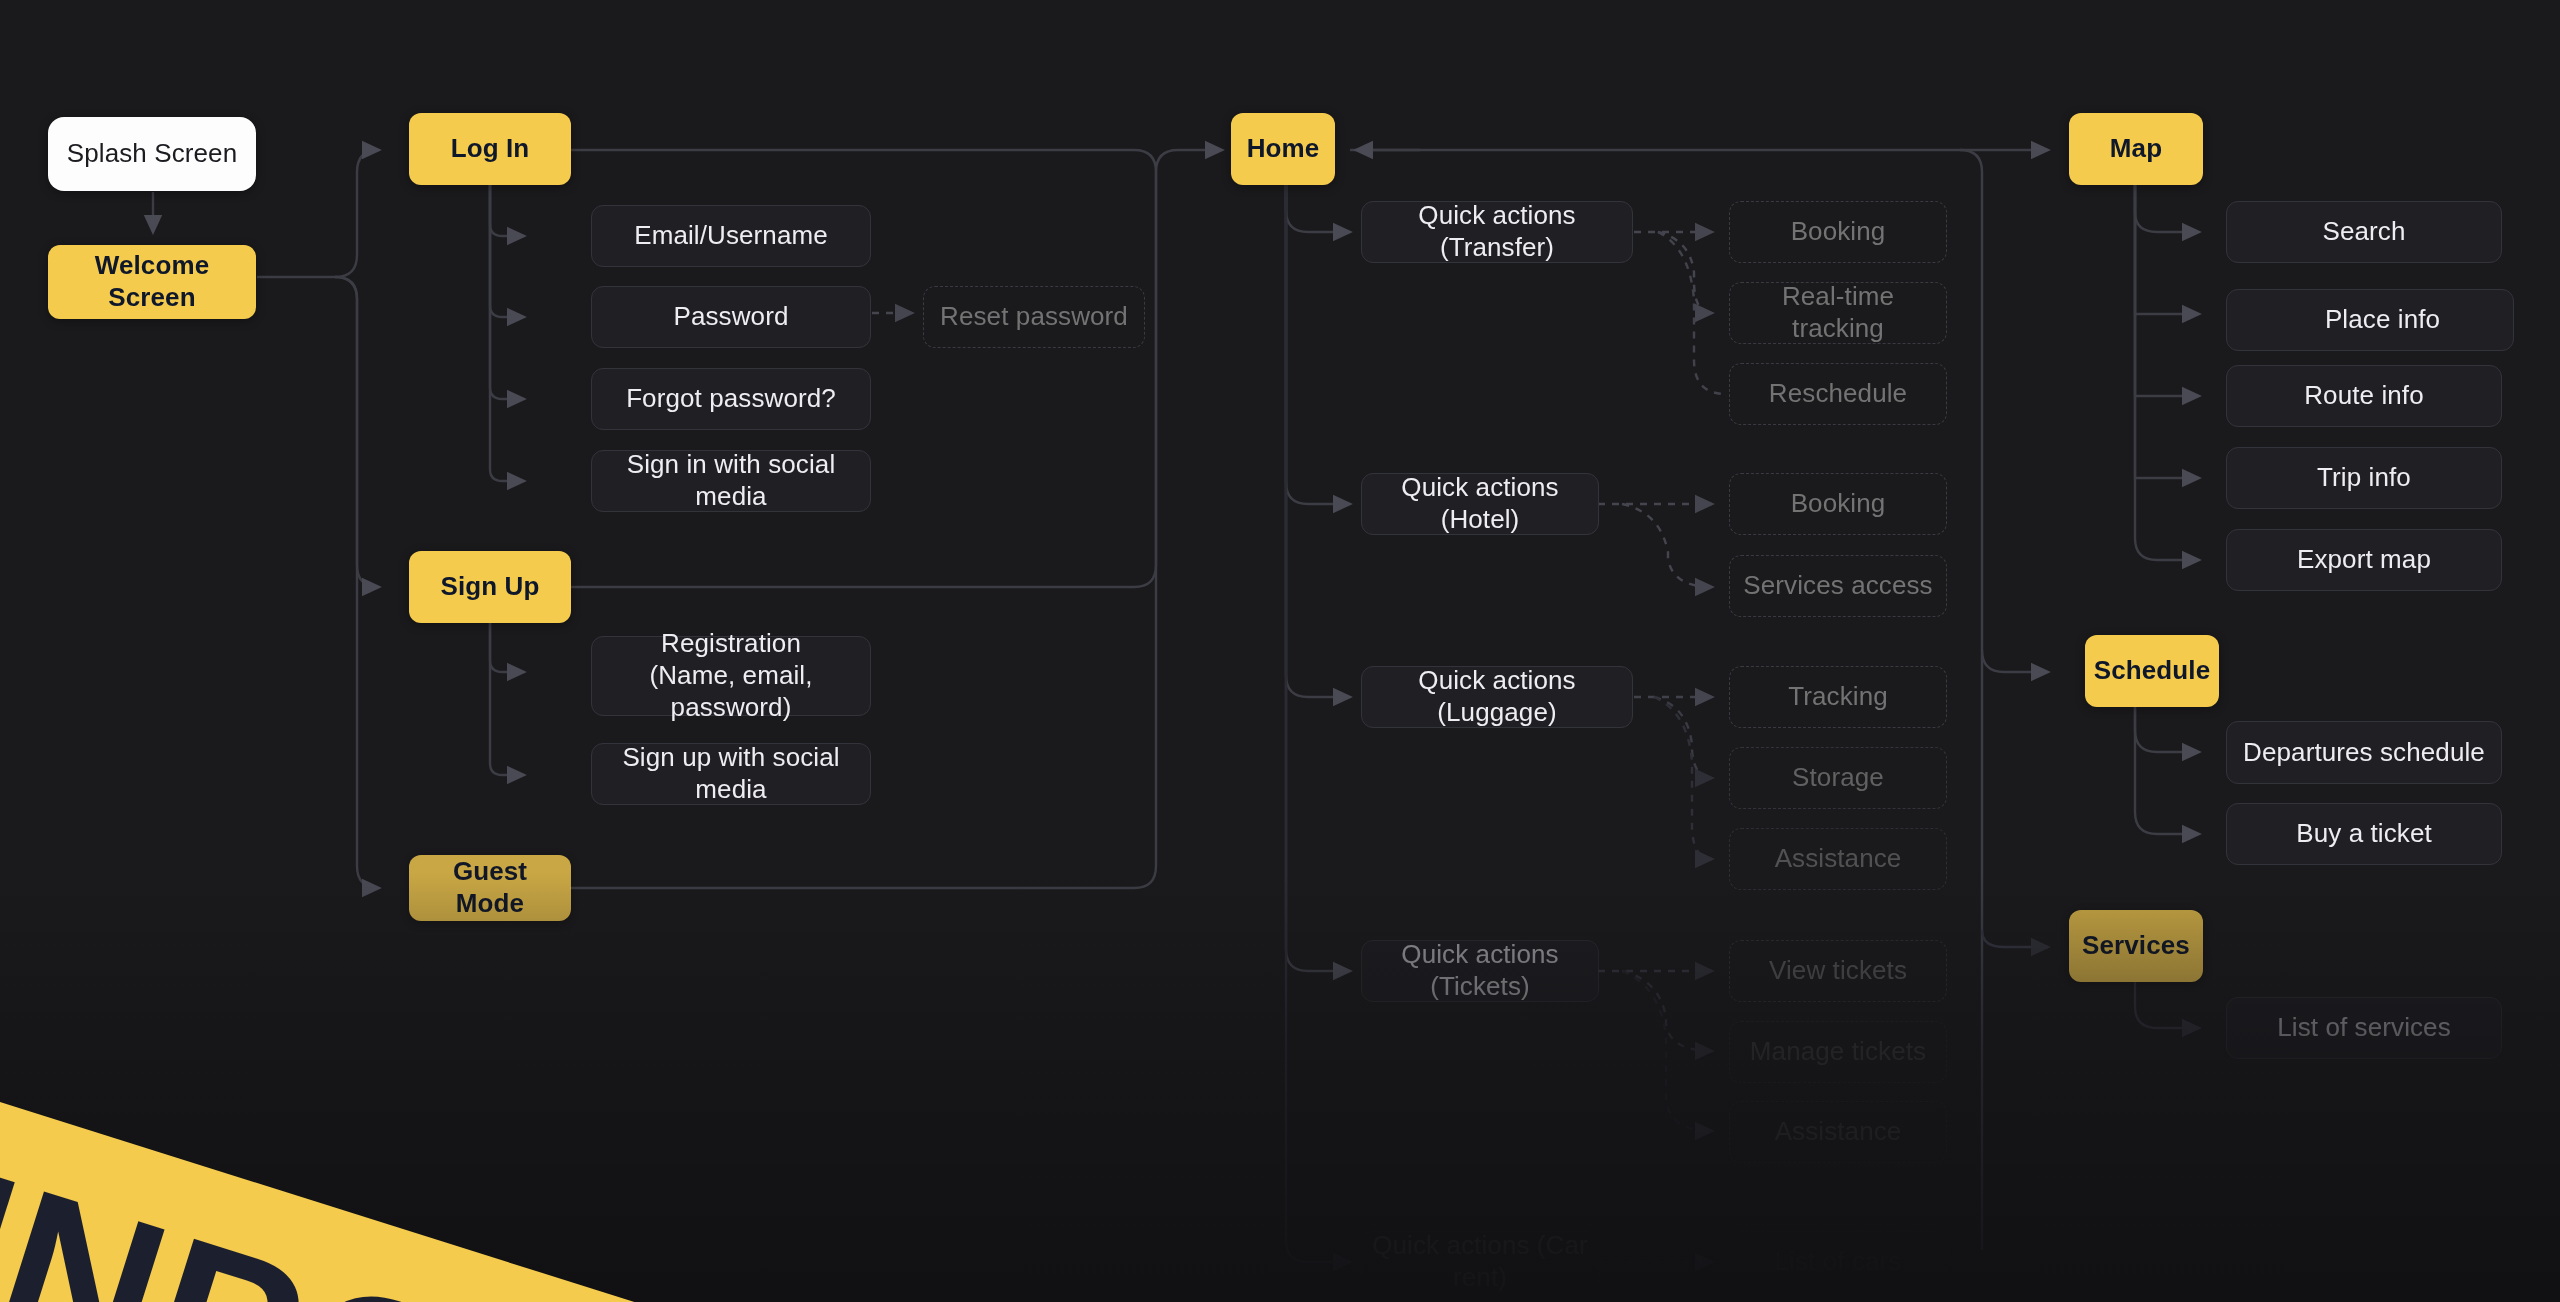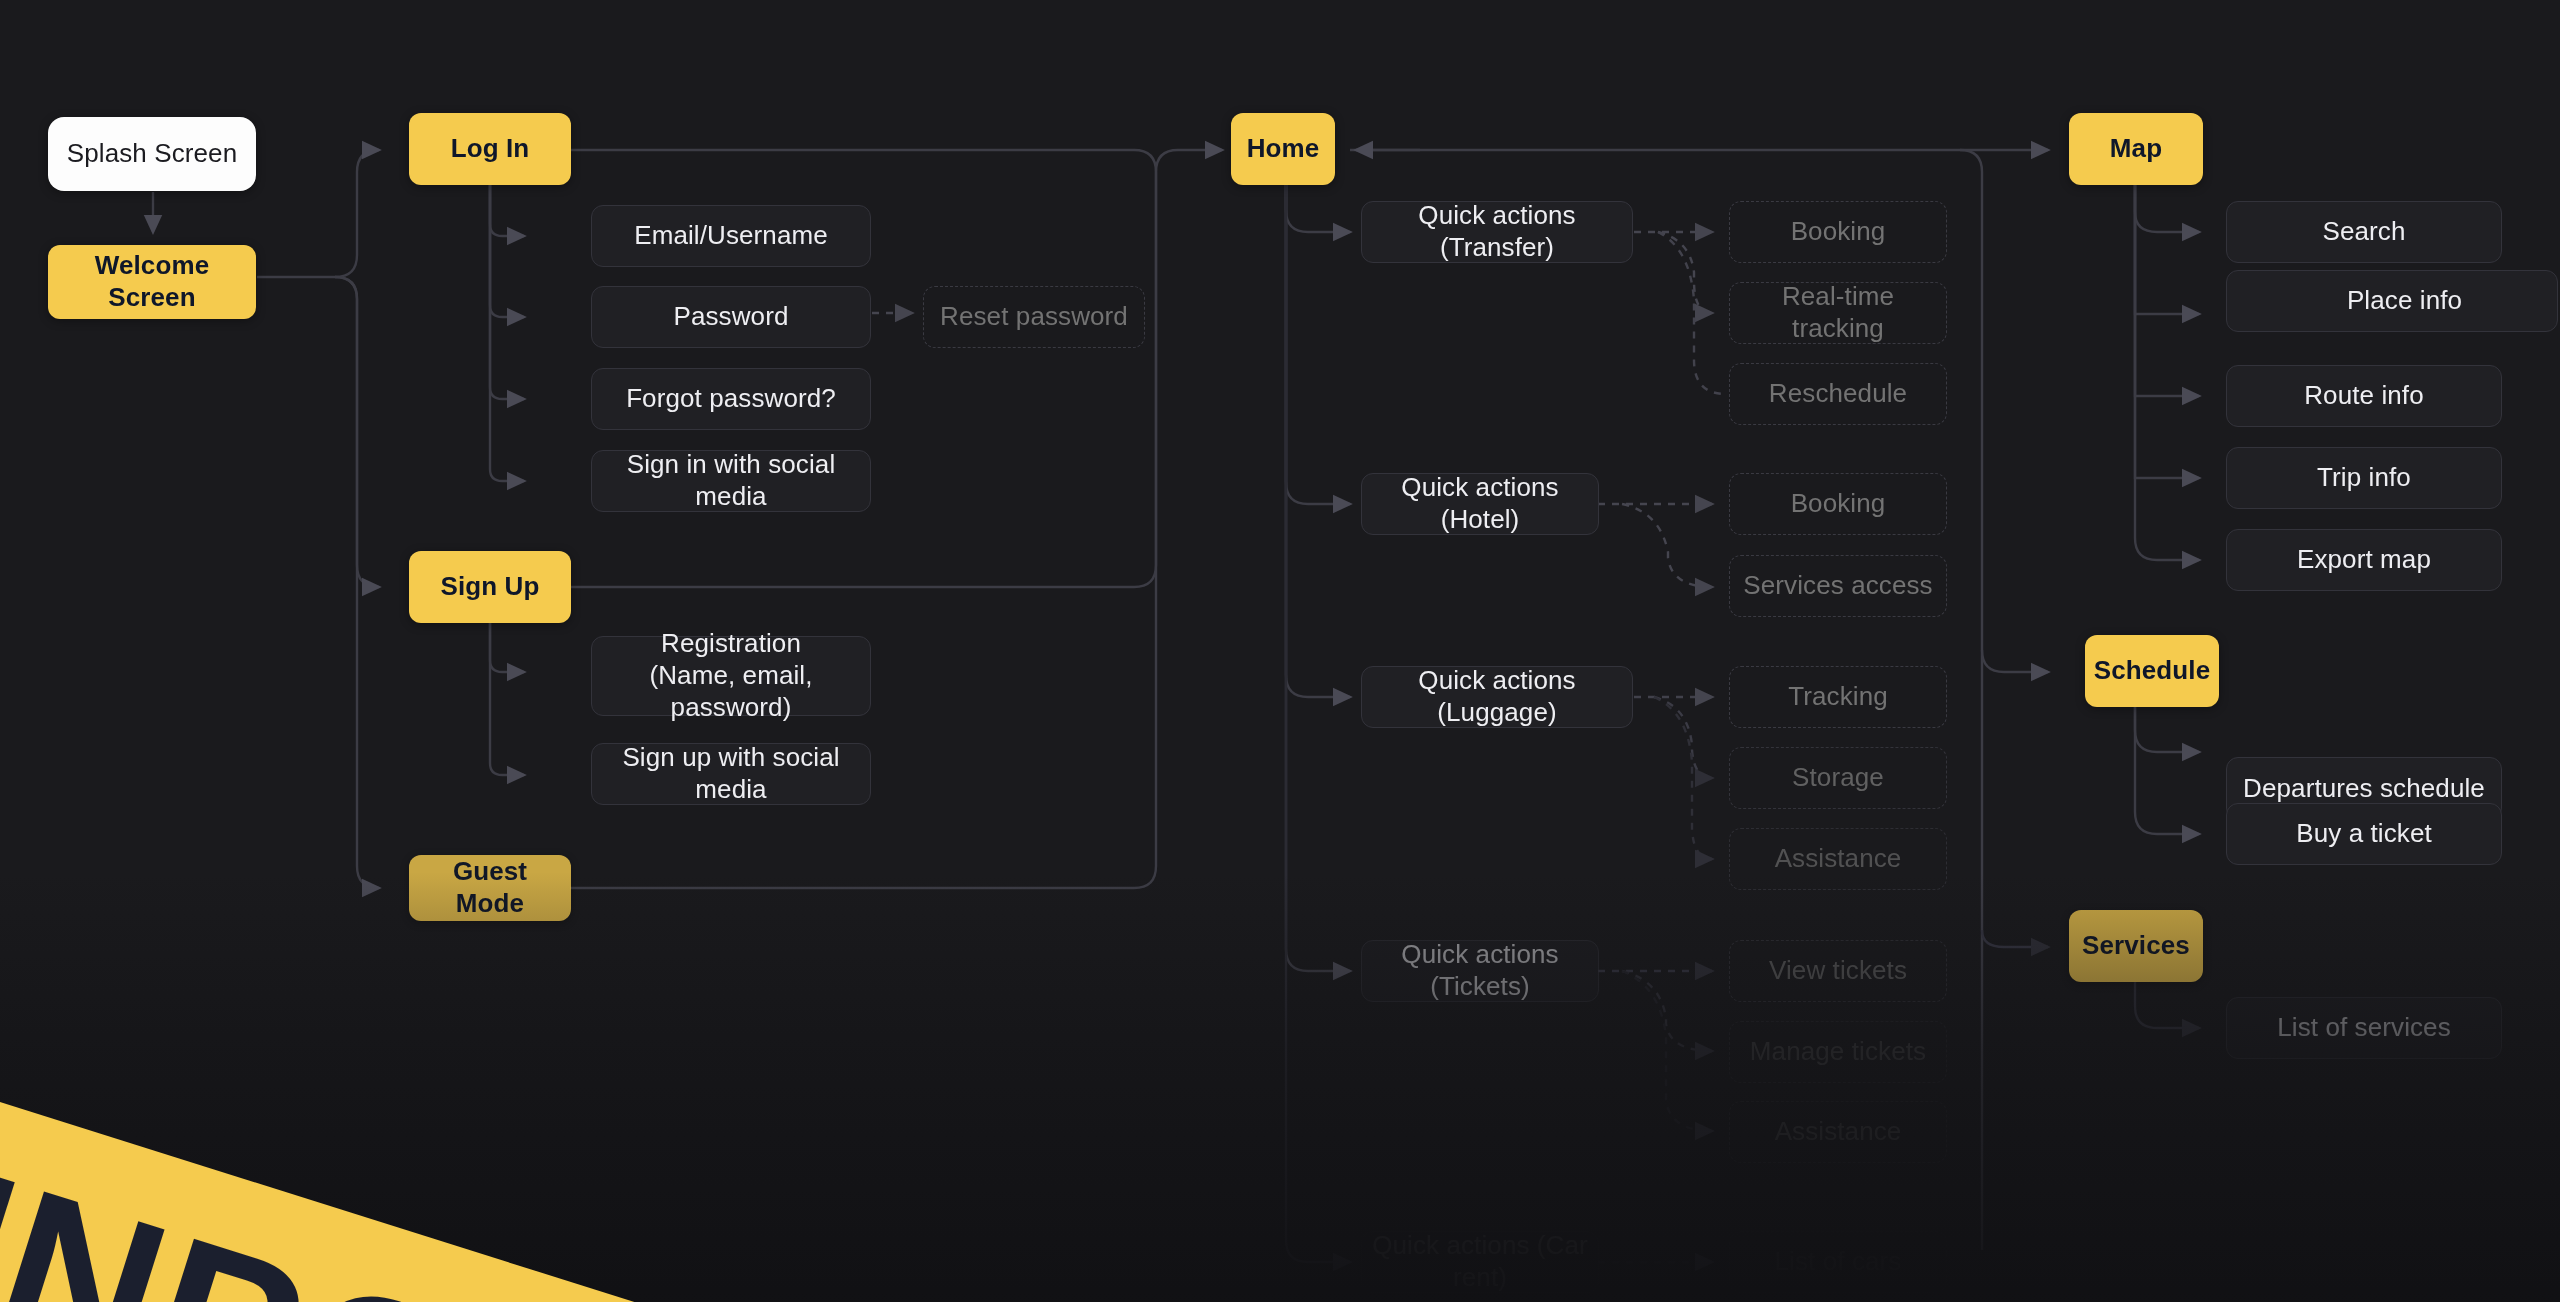--- a/index.html
+++ b/index.html
@@ -297,37 +297,37 @@
     <span>List of cars</span>
   </div>
 
   <div class="node primary" style="left:2069px; top:113px; width:134px; height:72px;">
     <span>Map</span>
   </div>
 
   <div class="node secondary" style="left:2226px; top:201px; width:276px; height:62px;">
     <span>Search</span>
   </div>
-  <div class="node secondary" style="left:2226px; top:270px; width:332px; height:62px;padding-left:35px;">
+  <div class="node secondary" style="left:2226px; top:289px; width:288px; height:62px;padding-left:35px;">
     <span>Place info</span>
   </div>
   <div class="node secondary" style="left:2226px; top:365px; width:276px; height:62px;">
     <span>Route info</span>
   </div>
   <div class="node secondary" style="left:2226px; top:447px; width:276px; height:62px;">
     <span>Trip info</span>
   </div>
   <div class="node secondary" style="left:2226px; top:529px; width:276px; height:62px;">
     <span>Export map</span>
   </div>
 
   <div class="node primary" style="left:2069px; top:635px; width:134px; height:72px;margin-left:16px;">
     <span>Schedule</span>
   </div>
-  <div class="node secondary" style="left:2226px; top:721px; width:276px; height:63px;margin-top:36px;">
+  <div class="node secondary" style="left:2226px; top:721px; width:276px; height:63px;">
     <span>Departures schedule</span>
   </div>
   <div class="node secondary" style="left:2226px; top:803px; width:276px; height:62px;">
     <span>Buy a ticket</span>
   </div>
 
   <div class="node primary dim-1" style="left:2069px; top:910px; width:134px; height:72px;">
     <span>Services</span>
   </div>
   <div class="node secondary dim-2" style="left:2226px; top:997px; width:276px; height:62px;">

